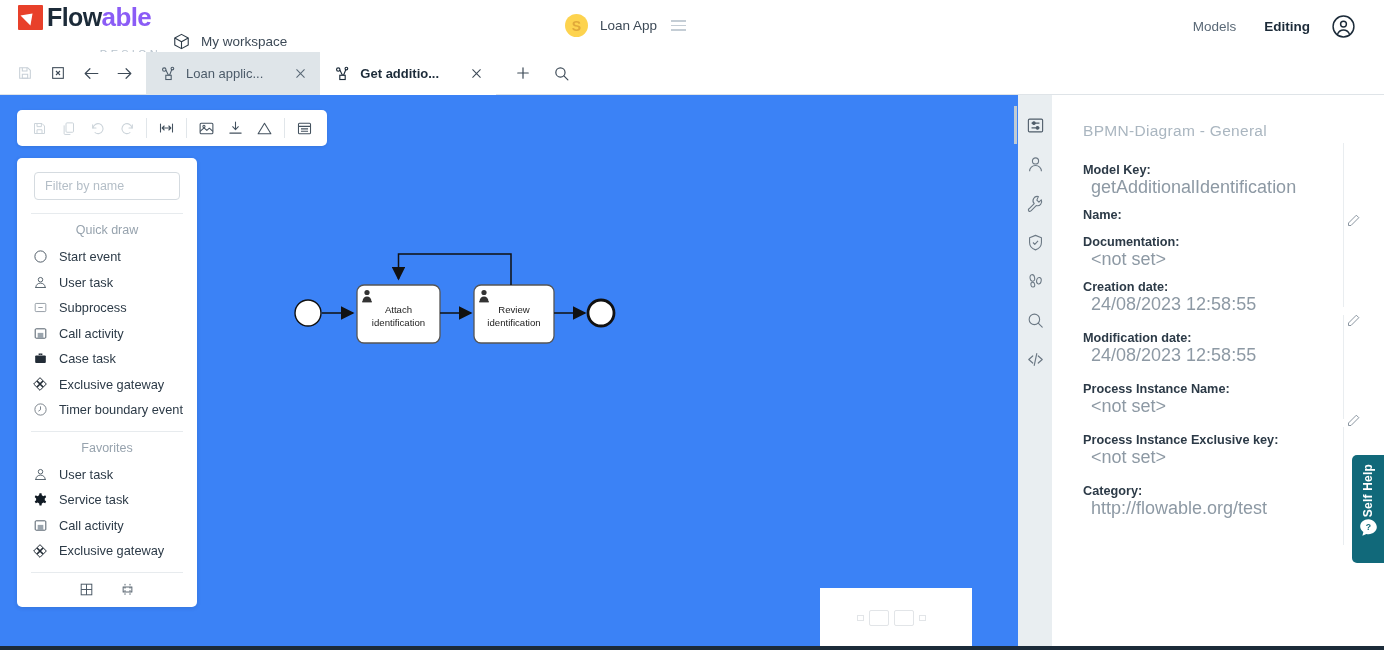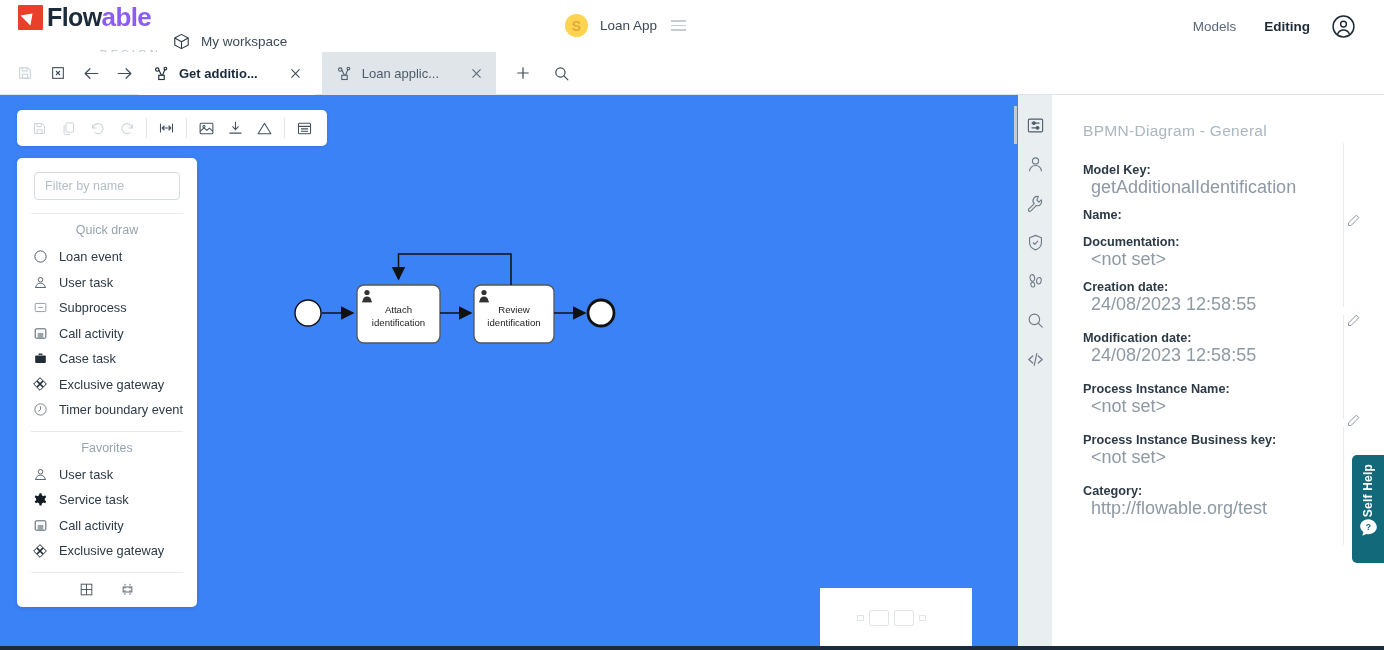--- a/index.html
+++ b/index.html
@@ -227,54 +227,54 @@
           <path d="M20 12H4M10 6l-6 6 6 6"></path>
         </svg>
       </div>
       <div class="tb-btn">
         <svg width="19" height="19" viewBox="0 0 24 24" fill="none" stroke="#3d4a57" stroke-width="1.5" stroke-linecap="round" stroke-linejoin="round">
           <path d="M4 12h16M14 6l6 6-6 6"></path>
         </svg>
       </div>
     </div>
 
+    <div class="tab inactive" style="margin-left:7px;">
+      <span>
+        <svg width="17" height="17" viewBox="0 0 24 24" fill="none" stroke="#4c5b69" stroke-width="1.5">
+          <circle cx="6" cy="6.5" r="2.4"></circle>
+            <circle cx="17.5" cy="5" r="1.9"></circle>
+          <rect x="8.2" y="14.5" width="7.6" height="6"></rect>
+          <path d="M8.3 7.1l3.6 7.3M16.6 6.6l-3.1 7.9"></path>
+        </svg>
+      </span>
+      <span class="tab-label">Loan applic...</span>
+      <span class="tab-close">
+        <svg width="13" height="13" viewBox="0 0 24 24" fill="none" stroke="#5a6977" stroke-width="2" stroke-linecap="round">
+          <path d="M5 5l14 14M19 5L5 19"></path>
+        </svg>
+      </span>
+    </div>
+
     <div class="tab active">
       <span>
         <svg width="17" height="17" viewBox="0 0 24 24" fill="none" stroke="#1c2b39" stroke-width="1.6">
           <circle cx="6" cy="6.5" r="2.4"></circle>
             <circle cx="17.5" cy="5" r="1.9"></circle>
           <rect x="8.2" y="14.5" width="7.6" height="6"></rect>
           <path d="M8.3 7.1l3.6 7.3M16.6 6.6l-3.1 7.9"></path>
         </svg>
       </span>
       <span class="tab-label">Get additio...</span>
       <span class="tab-close">
         <svg width="13" height="13" viewBox="0 0 24 24" fill="none" stroke="#3d4a57" stroke-width="2" stroke-linecap="round">
           <path d="M5 5l14 14M19 5L5 19"></path>
         </svg>
       </span>
     </div>
 
-    <div class="tab inactive" style="margin-left:7px;">
-      <span>
-        <svg width="17" height="17" viewBox="0 0 24 24" fill="none" stroke="#4c5b69" stroke-width="1.5">
-          <circle cx="6" cy="6.5" r="2.4"></circle>
-            <circle cx="17.5" cy="5" r="1.9"></circle>
-          <rect x="8.2" y="14.5" width="7.6" height="6"></rect>
-          <path d="M8.3 7.1l3.6 7.3M16.6 6.6l-3.1 7.9"></path>
-        </svg>
-      </span>
-      <span class="tab-label">Loan applic...</span>
-      <span class="tab-close">
-        <svg width="13" height="13" viewBox="0 0 24 24" fill="none" stroke="#5a6977" stroke-width="2" stroke-linecap="round">
-          <path d="M5 5l14 14M19 5L5 19"></path>
-        </svg>
-      </span>
-    </div>
-
     <div class="tb-after">
       <div class="tb-btn">
         <svg width="18" height="18" viewBox="0 0 24 24" fill="none" stroke="#3d4a57" stroke-width="1.6" stroke-linecap="round">
           <path d="M12 5v14M5 12h14"></path>
         </svg>
       </div>
       <div class="tb-btn">
         <svg width="17" height="17" viewBox="0 0 24 24" fill="none" stroke="#3d4a57" stroke-width="1.7" stroke-linecap="round">
           <circle cx="10.5" cy="10.5" r="6.5"></circle>
             <path d="M15.4 15.4L21 21"></path>
@@ -347,21 +347,21 @@
       <input class="filter-input" type="text" placeholder="Filter by name" style="">
       <div class="pal-sep"></div>
       <div class="pal-head">Quick draw</div>
 
       <div class="pal-item">
         <span class="pal-ico">
           <svg width="15" height="15" viewBox="0 0 24 24" fill="none" stroke="#46535f" stroke-width="1.5">
               <circle cx="12" cy="12" r="9"></circle>
             </svg>
         </span>
-        <span class="t">Loan event</span>
+        <span class="t">Start event</span>
       </div>
 
       <div class="pal-item">
         <span class="pal-ico">
           <svg width="15" height="15" viewBox="0 0 24 24" fill="none" stroke="#46535f" stroke-width="1.4">
             <circle cx="12" cy="7.5" r="3.6"></circle>
               <path d="M4.5 20c0-4.2 3.4-7 7.5-7s7.5 2.8 7.5 7"></path>
               <path d="M3.5 20h17"></path>
           </svg>
         </span>
@@ -589,21 +589,21 @@
     </div>
     <div class="prow gap">
       <div class="plabel">Modification date:</div>
       <div class="pvalue">24/08/2023 12:58:55</div>
     </div>
     <div class="prow gap">
       <div class="plabel">Process Instance Name:</div>
       <div class="pvalue">&lt;not set&gt;</div>
     </div>
     <div class="prow gap">
-      <div class="plabel">Process Instance Business key:</div>
+      <div class="plabel">Process Instance Exclusive key:</div>
       <div class="pvalue">&lt;not set&gt;</div>
     </div>
     <div class="prow">
       <div class="plabel">Category:</div>
       <div class="pvalue">http://flowable.org/test</div>
     </div>
 
     <div class="pencil" style="right:23px;top:118px;">
       <svg width="15" height="15" viewBox="0 0 24 24" fill="none" stroke="#7a8794" stroke-width="1.4" stroke-linejoin="round">
         <path d="M16.5 3.5l4 4L8 20H4v-4z"></path>

